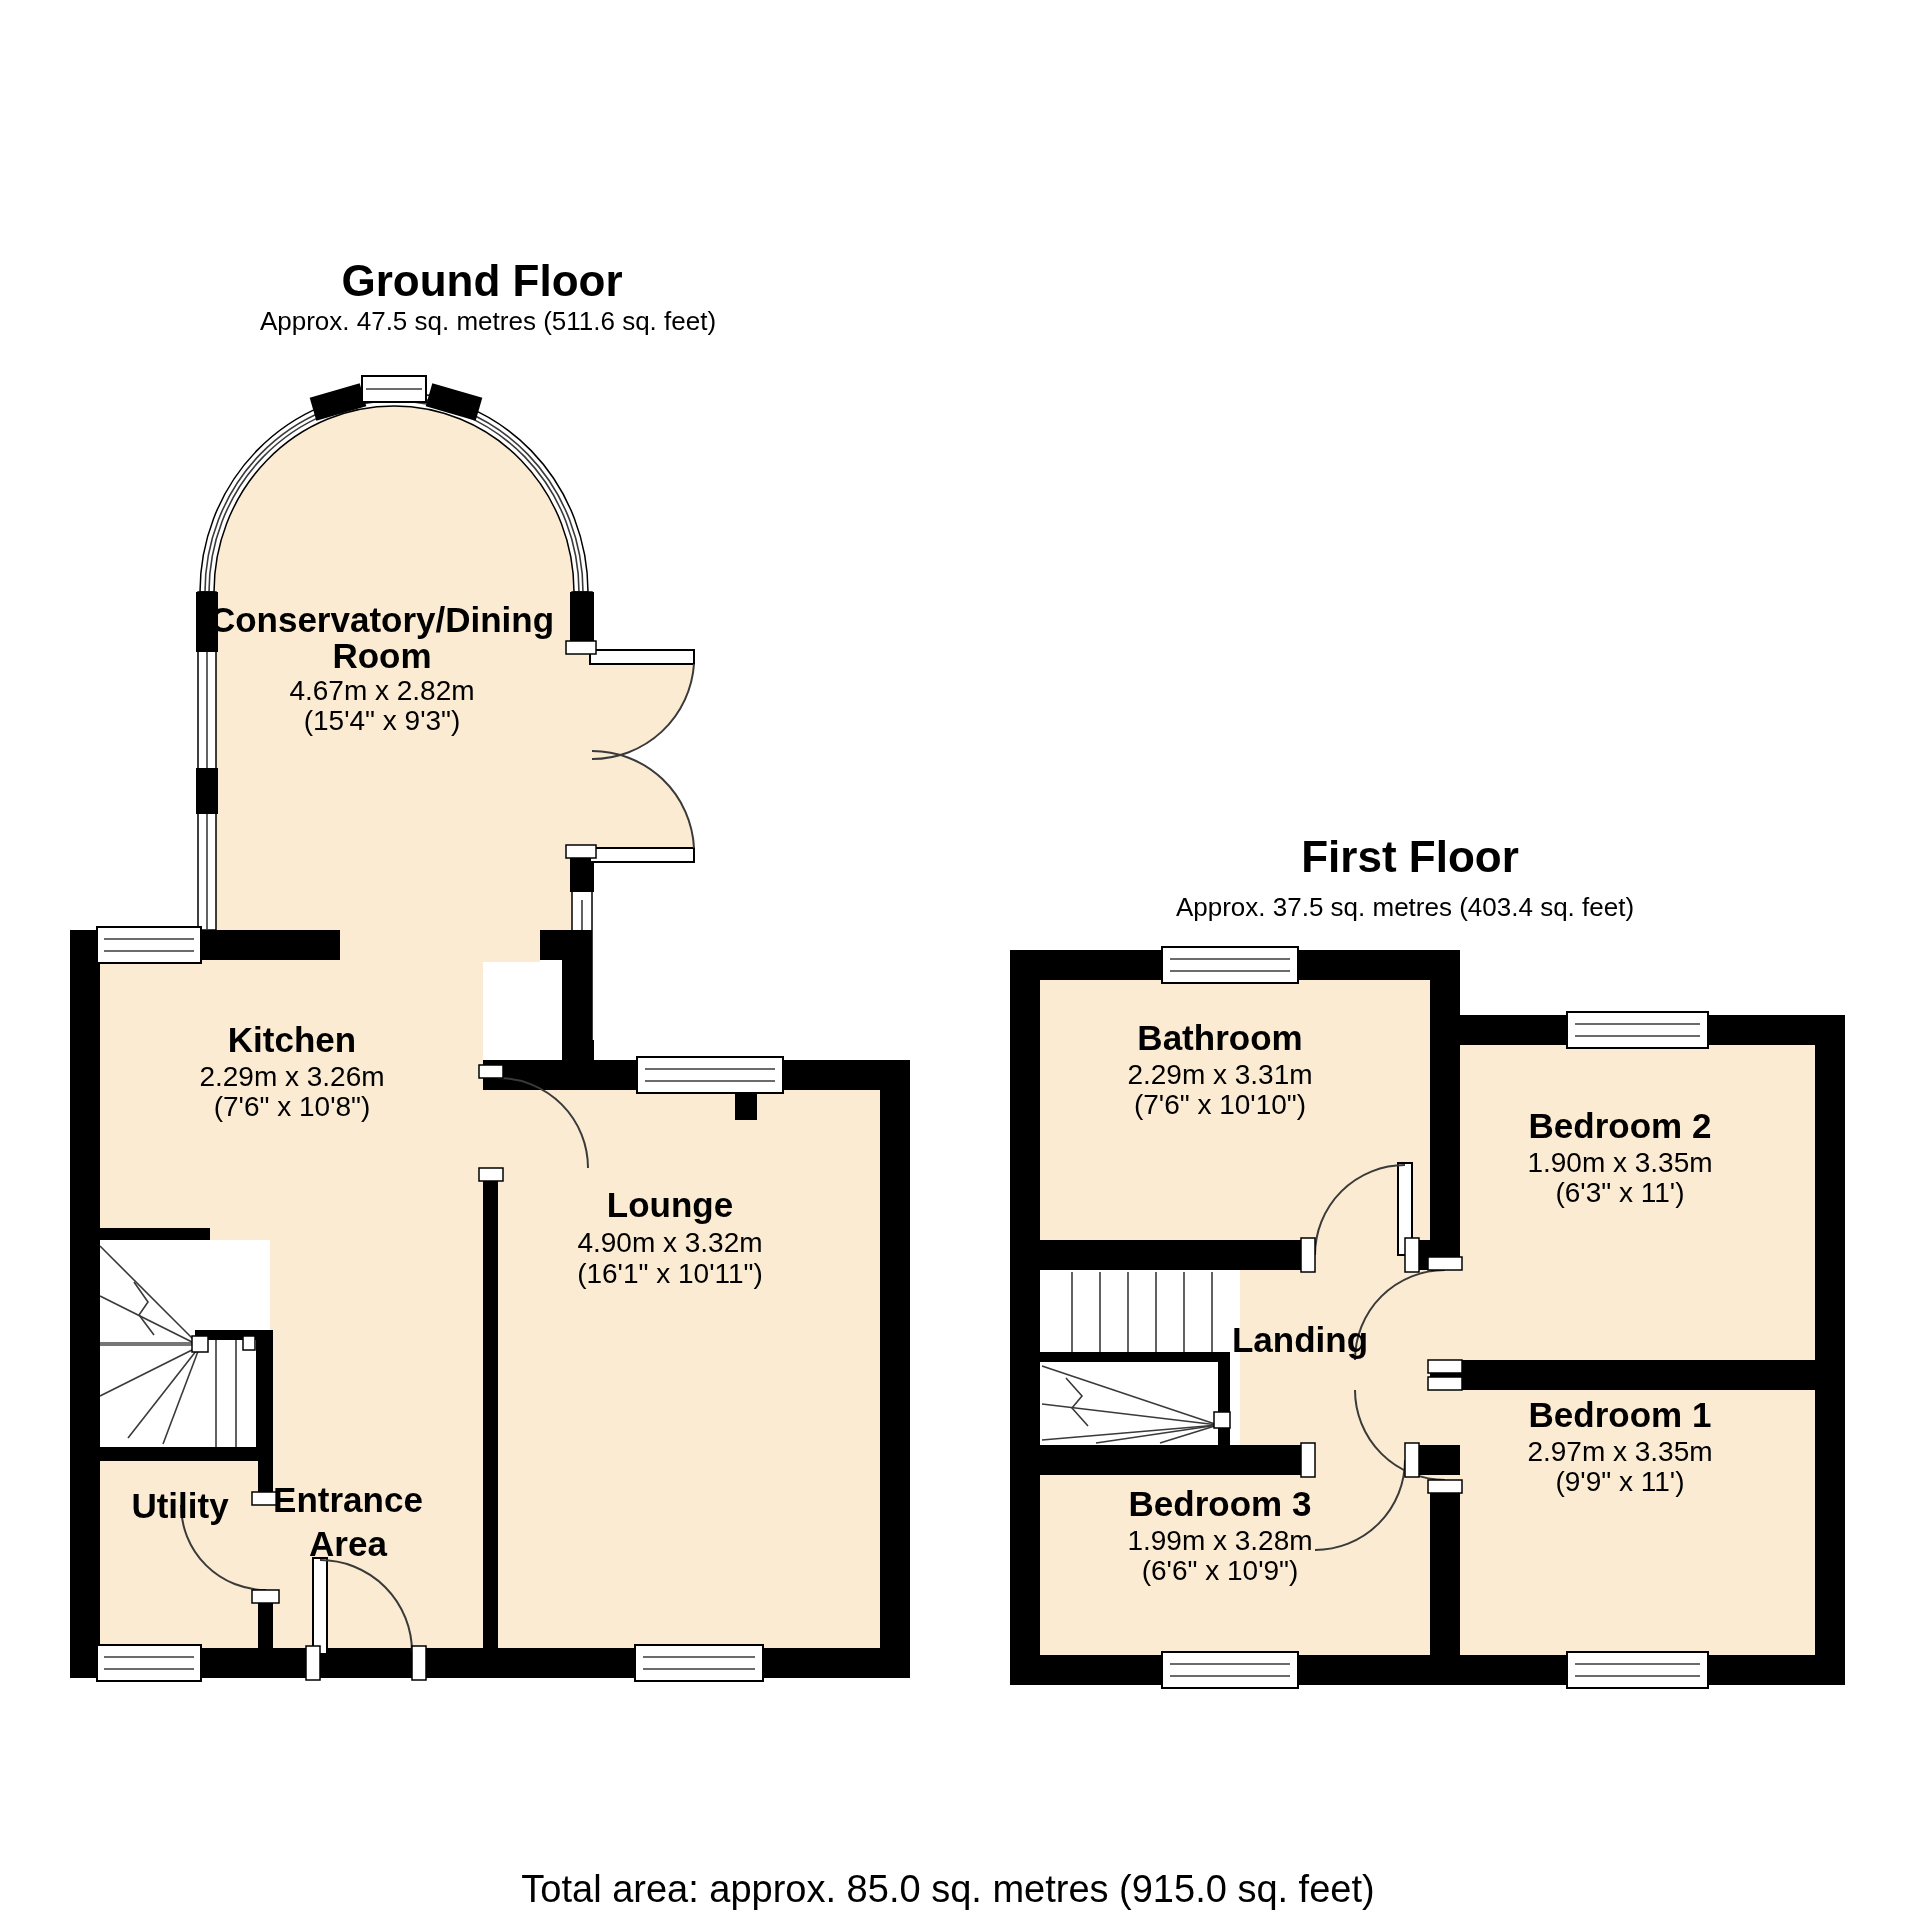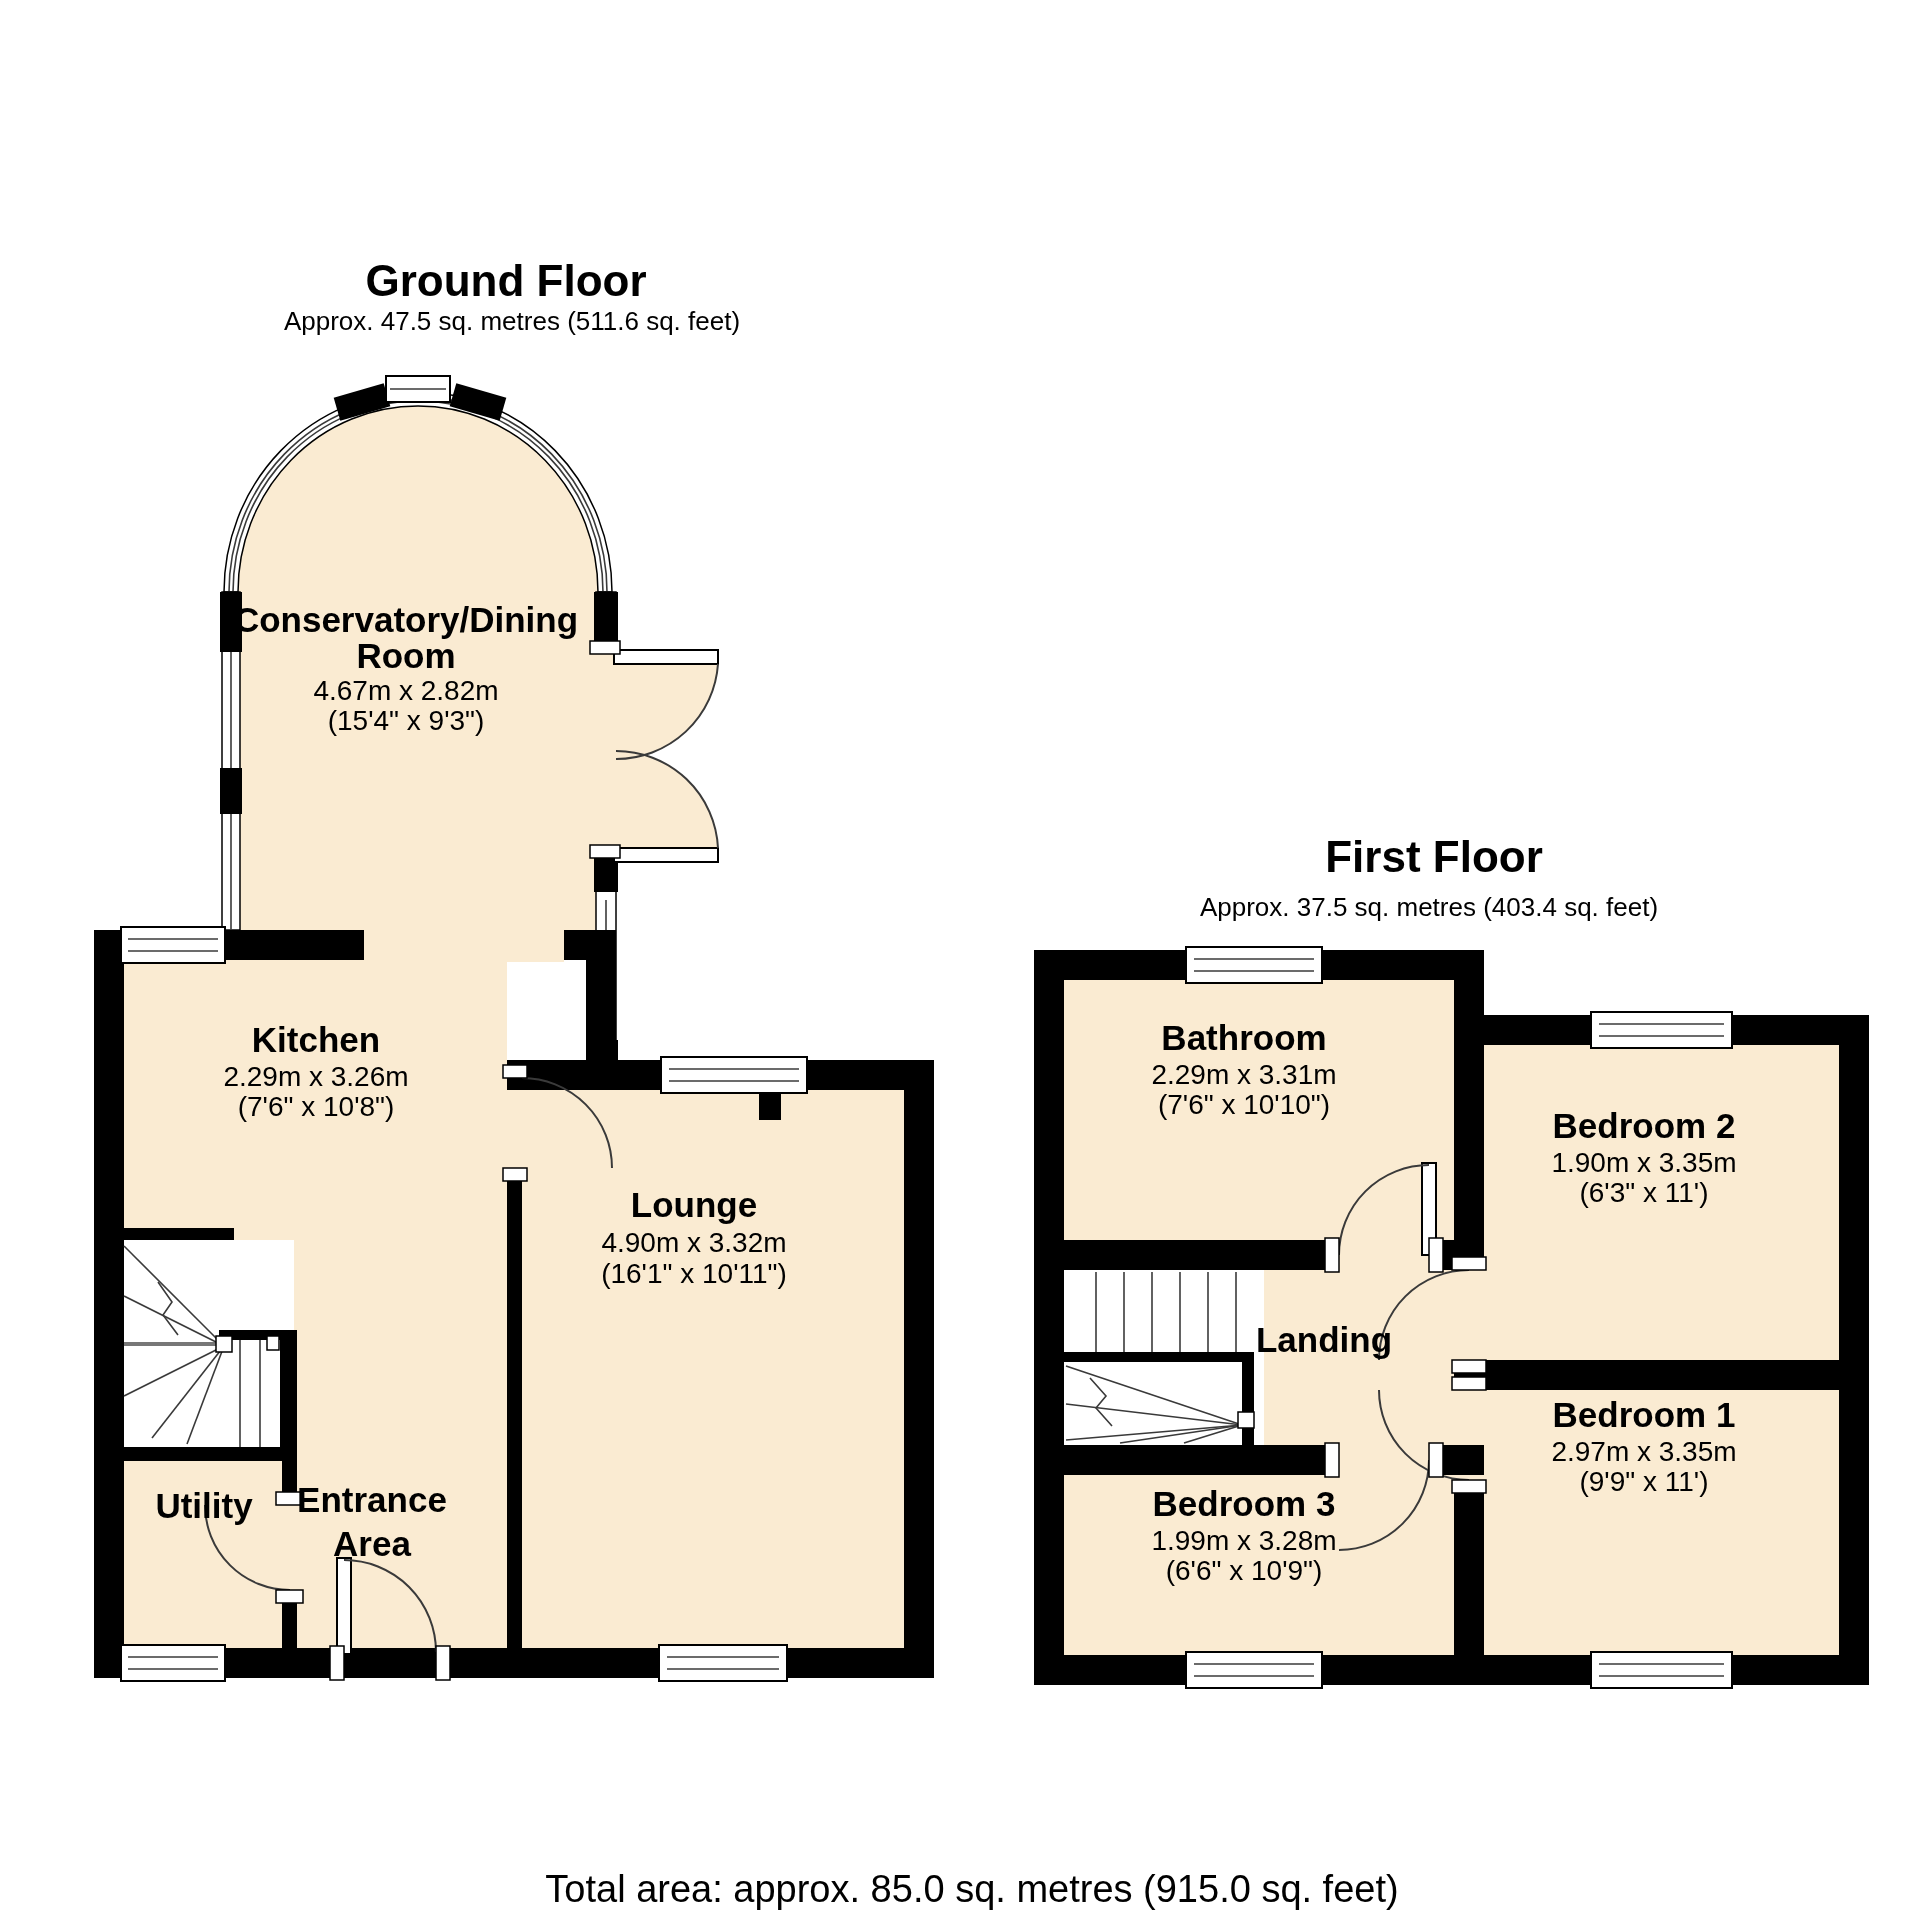--- a/index.html
+++ b/index.html
@@ -1,16 +1,16 @@
 <!DOCTYPE html>
 <html style="--room_fill: #FAEBD2; --wall: #000000; --background: #FFFFFF;"><head>
 <meta charset="utf-8">
 <style>
   html,body{margin:0;padding:0;background:#fff;}
-  #canvas{width:1529px;height:1920px;position:relative;background:var(--background,#fff);padding-left:24px;}
+  #canvas{width:1529px;height:1920px;position:relative;background:var(--background,#fff);}
   svg{display:block;}
   .room{fill:var(--room_fill,#FAEBD2);}
   .wall{fill:var(--wall,#000);}
   .wfill{fill:#fff;stroke:#000;stroke-width:1.5;}
   .win{fill:#fff;stroke:#000;stroke-width:2;}
   .jamb{fill:#fff;stroke:#000;stroke-width:1.5;}
   .thin{stroke:#3a3a3a;stroke-width:1.6;fill:none;}
   .arc{stroke:#3a3a3a;stroke-width:2;fill:none;}
   .rail{stroke:#777;stroke-width:4;fill:none;}
   text{font-family:"Liberation Sans","DejaVu Sans",sans-serif;fill:#000;text-anchor:middle;}

